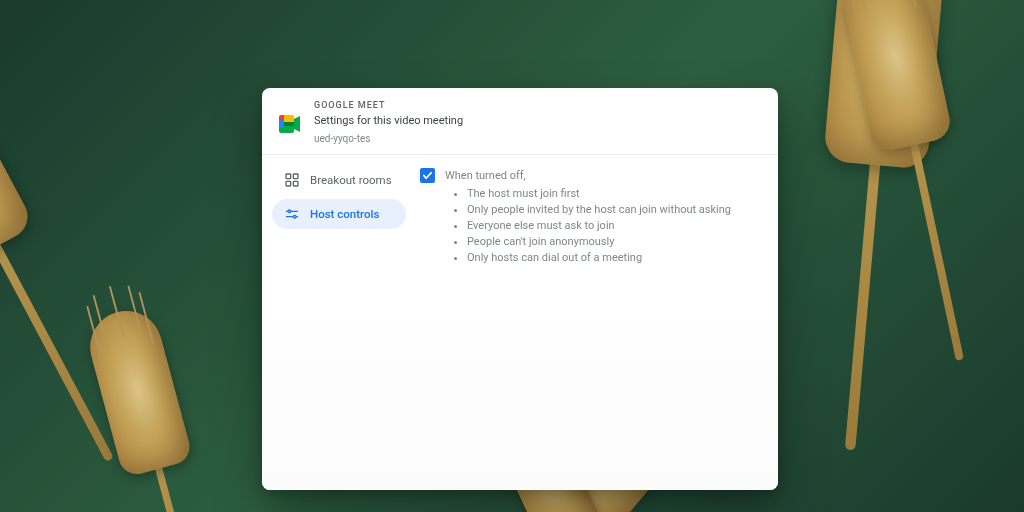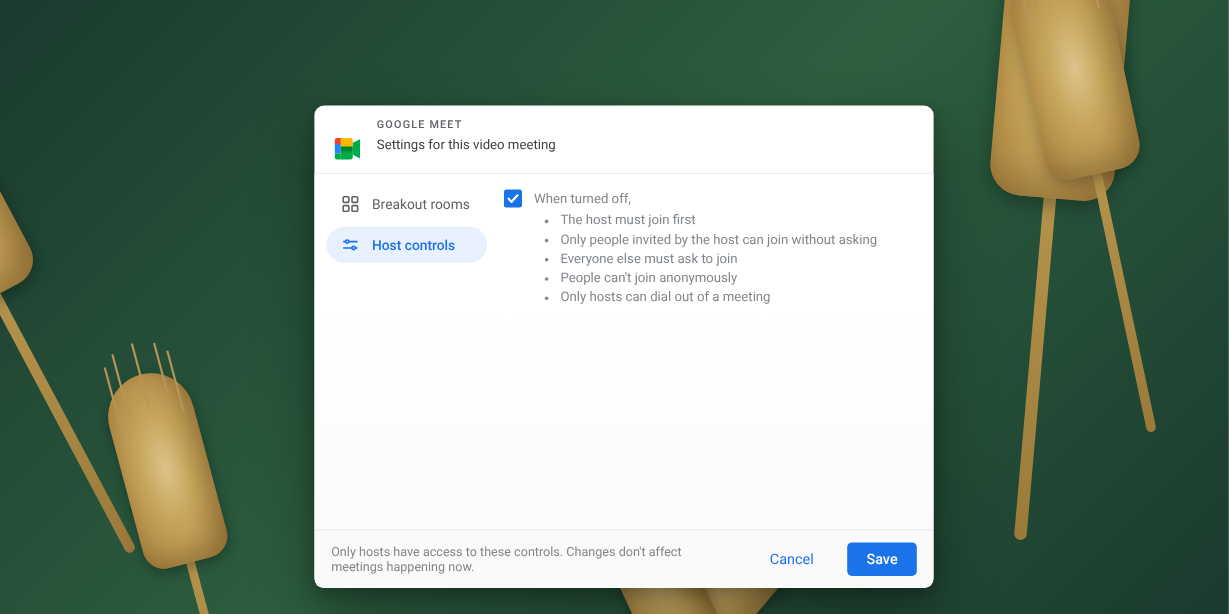--- a/index.html
+++ b/index.html
@@ -195,20 +195,21 @@
       <path d="M1 3 a2 2 0 0 1 2-2 h3 v5 h-5 z" fill="#e94235"></path>
       <path d="M1 14 h5 v5 h-3 a2 2 0 0 1 -2-2 z" fill="#00ac47"></path>
       <path d="M6 1 h8 a2 2 0 0 1 2 2 v5 l-5 2 -5 -2 z" fill="#ffba00"></path>
       <path d="M6 12 l5 -2 5 2 v5 a2 2 0 0 1 -2 2 h-8 z" fill="#00ac47"></path>
       <path d="M6 8 l10 0 0 4 -10 0 z" fill="#00832d"></path>
       <path d="M16 5 l6 -3 v16 l-6 -3 z" fill="#00ac47"></path>
     </svg>
     <div class="hdr-text">
       <div class="hdr-brand">GOOGLE MEET</div>
       <div class="hdr-title">Settings for this video meeting</div>
+      <div class="hdr-sub">ued-yyqo-tes</div>
     </div>
   </div>
 
   <div class="dlg-body">
     <div class="sidebar">
       <div class="side-item">
         <svg class="side-icon" viewBox="0 0 24 24" fill="none" stroke="currentColor" stroke-width="2">
           <rect x="3" y="3" width="7" height="7" rx="1"></rect>
             <rect x="14" y="3" width="7" height="7" rx="1"></rect>
           <rect x="3" y="14" width="7" height="7" rx="1"></rect>
@@ -241,19 +242,14 @@
           <li>The host must join first</li>
           <li>Only people invited by the host can join without asking</li>
           <li>Everyone else must ask to join</li>
           <li>People can't join anonymously</li>
           <li>Only hosts can dial out of a meeting</li>
         </ul>
       </div>
     </div>
   </div>
 
-  <div class="dlg-footer">
-    <div class="foot-note">Only hosts have access to these controls. Changes don't affect meetings happening now.</div>
-    <button class="btn btn-text">Cancel</button>
-    <button class="btn btn-primary">Save</button>
-  </div>
 
 </div>
 
 </body></html>

